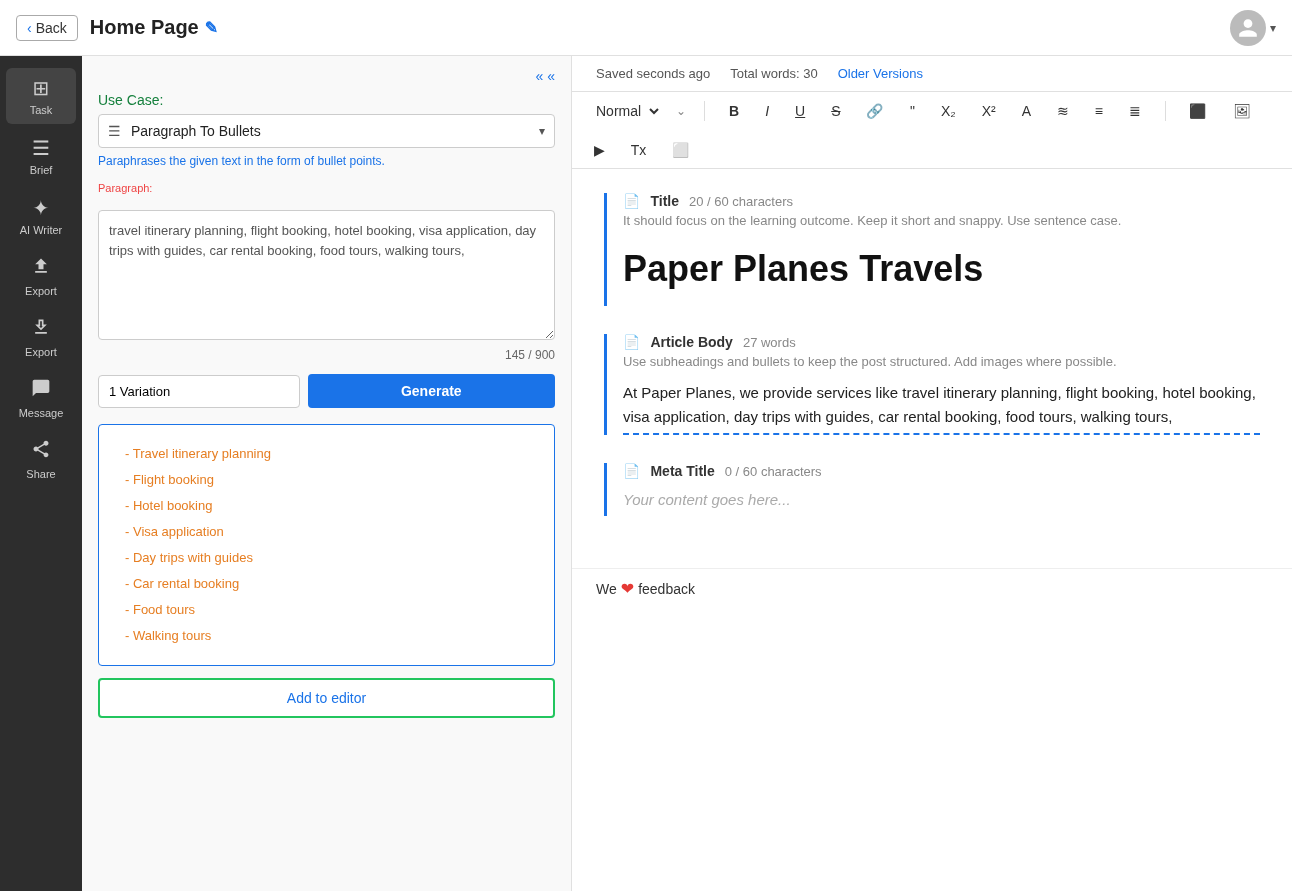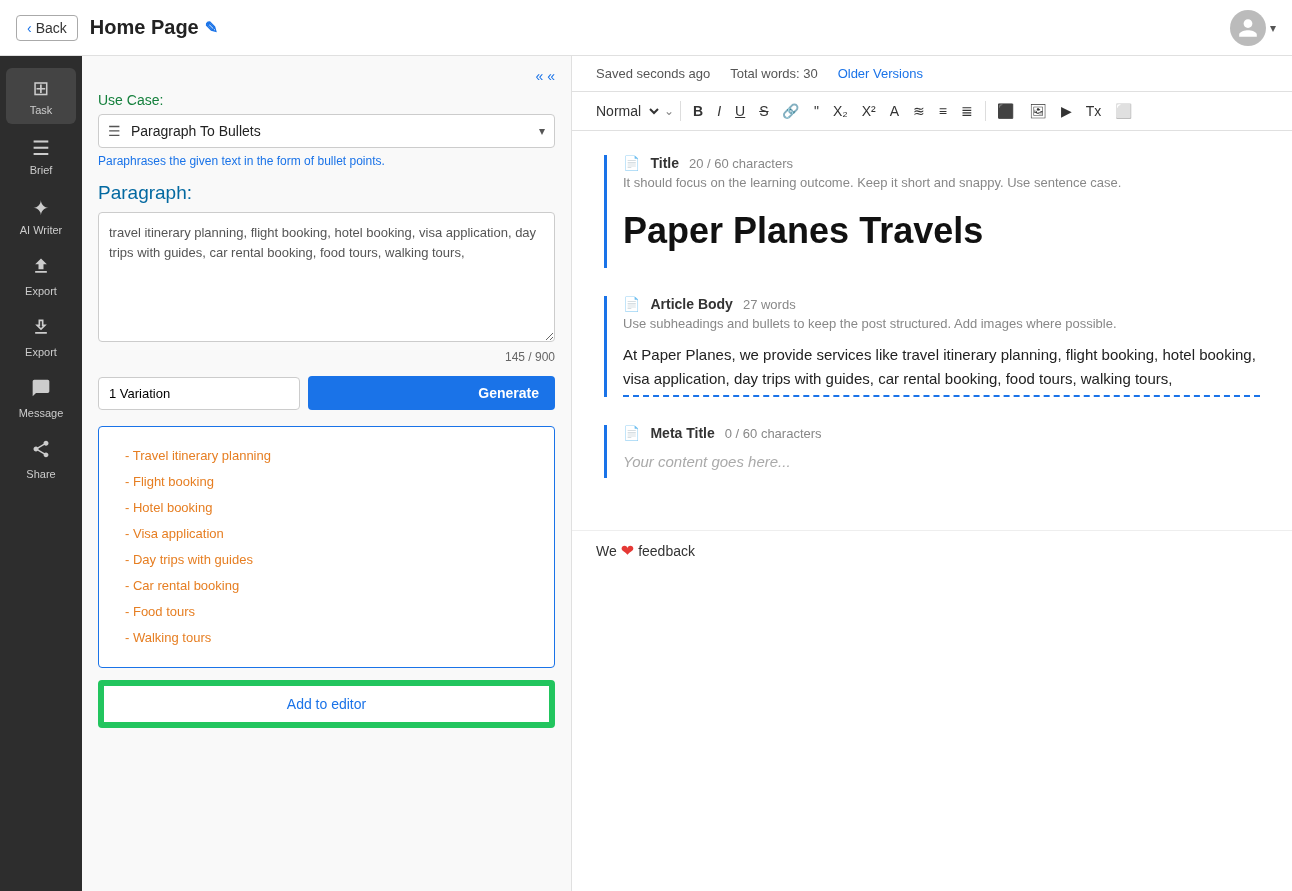--- a/index.html
+++ b/index.html
@@ -53,55 +53,55 @@
     .use-case-label { font-size: 14px; color: #15803d; margin-bottom: 6px; font-weight: 500; }
     .select-wrapper { position: relative; margin-bottom: 6px; }
     .select-wrapper select {
       width: 100%; padding: 8px 12px 8px 32px; font-size: 14px;
       border: 1px solid #ccc; border-radius: 4px; appearance: none;
       background: #fff; cursor: pointer; color: #222;
     }
     .select-icon { position: absolute; left: 10px; top: 50%; transform: translateY(-50%); color: #555; font-size: 14px; pointer-events: none; }
     .select-arrow { position: absolute; right: 10px; top: 50%; transform: translateY(-50%); color: #555; font-size: 12px; pointer-events: none; }
     .use-case-desc { font-size: 12px; color: #1a73e8; margin-bottom: 14px; }
-    .field-label { font-size: 19px; color: #0369a1; margin-bottom: 8px; font-weight: 500; }
+    .field-label { font-size: 11px; color: #ef4444; margin-bottom: 16px; font-weight: 500; }
     .paragraph-textarea {
       width: 100%; min-height: 130px; border: 1px solid #ccc; border-radius: 4px;
       padding: 10px; font-size: 13px; resize: vertical; font-family: inherit;
       color: #555; line-height: 1.5;
     }
     .char-count { font-size: 12px; color: #666; text-align: right; margin-top: 4px; margin-bottom: 12px; }
     .controls-row { display: flex; gap: 8px; align-items: center; margin-bottom: 16px; }
     .variation-select {
       flex: 1; padding: 8px 10px; border: 1px solid #ccc; border-radius: 4px;
       font-size: 13px; appearance: none; background: #fff; cursor: pointer;
     }
     .generate-btn {
       flex: 1.2; padding: 9px 16px; background: #1a73e8; color: #fff; border: none;
-      border-radius: 4px; font-size: 14px; font-weight: 600; cursor: pointer; text-align: right;
+      border-radius: 4px; font-size: 14px; font-weight: 600; cursor: pointer;
     }
     .results-box {
       border: 1px solid #1a73e8; border-radius: 4px; background: #fff;
       padding: 16px 26px; margin-bottom: 12px; font-size: 13px; line-height: 2;
     }
     .results-box .result-item { color: #e67e22; }
     .add-to-editor-btn {
-      width: 100%; padding: 10px; border: 6px solid #22c55e; background: #fff;
+      width: 100%; padding: 10px; border: 2px solid #22c55e; background: #fff;
       color: #1a73e8; border-radius: 4px; font-size: 14px; font-weight: 500; cursor: pointer;
     }
 
     
     .editor-panel { flex: 1; overflow-y: auto; padding: 0; background: #fff; }
     .editor-topbar {
       display: flex; align-items: center; gap: 20px; padding: 10px 24px;
       border-bottom: 1px solid #e0e0e0; font-size: 13px; color: #555;
     }
     .older-versions { color: #1a73e8; cursor: pointer; text-decoration: none; }
     .toolbar {
-      display: flex; align-items: center; flex-wrap: wrap; gap: 2px;
+      display: flex; align-items: center; flex-wrap: wrap; gap: 14px;
       padding: 6px 16px; border-bottom: 1px solid #e0e0e0; background: #fff;
     }
     .toolbar-btn {
       background: none; border: none; cursor: pointer; padding: 4px 6px;
       border-radius: 3px; font-size: 14px; color: #333; font-weight: normal;
     }
     .toolbar-separator { width: 1px; height: 20px; background: #ddd; margin: 0 4px; }
     .toolbar-select {
       border: none; background: none; font-size: 14px; cursor: pointer;
       color: #333; padding: 4px 4px; outline: none;

